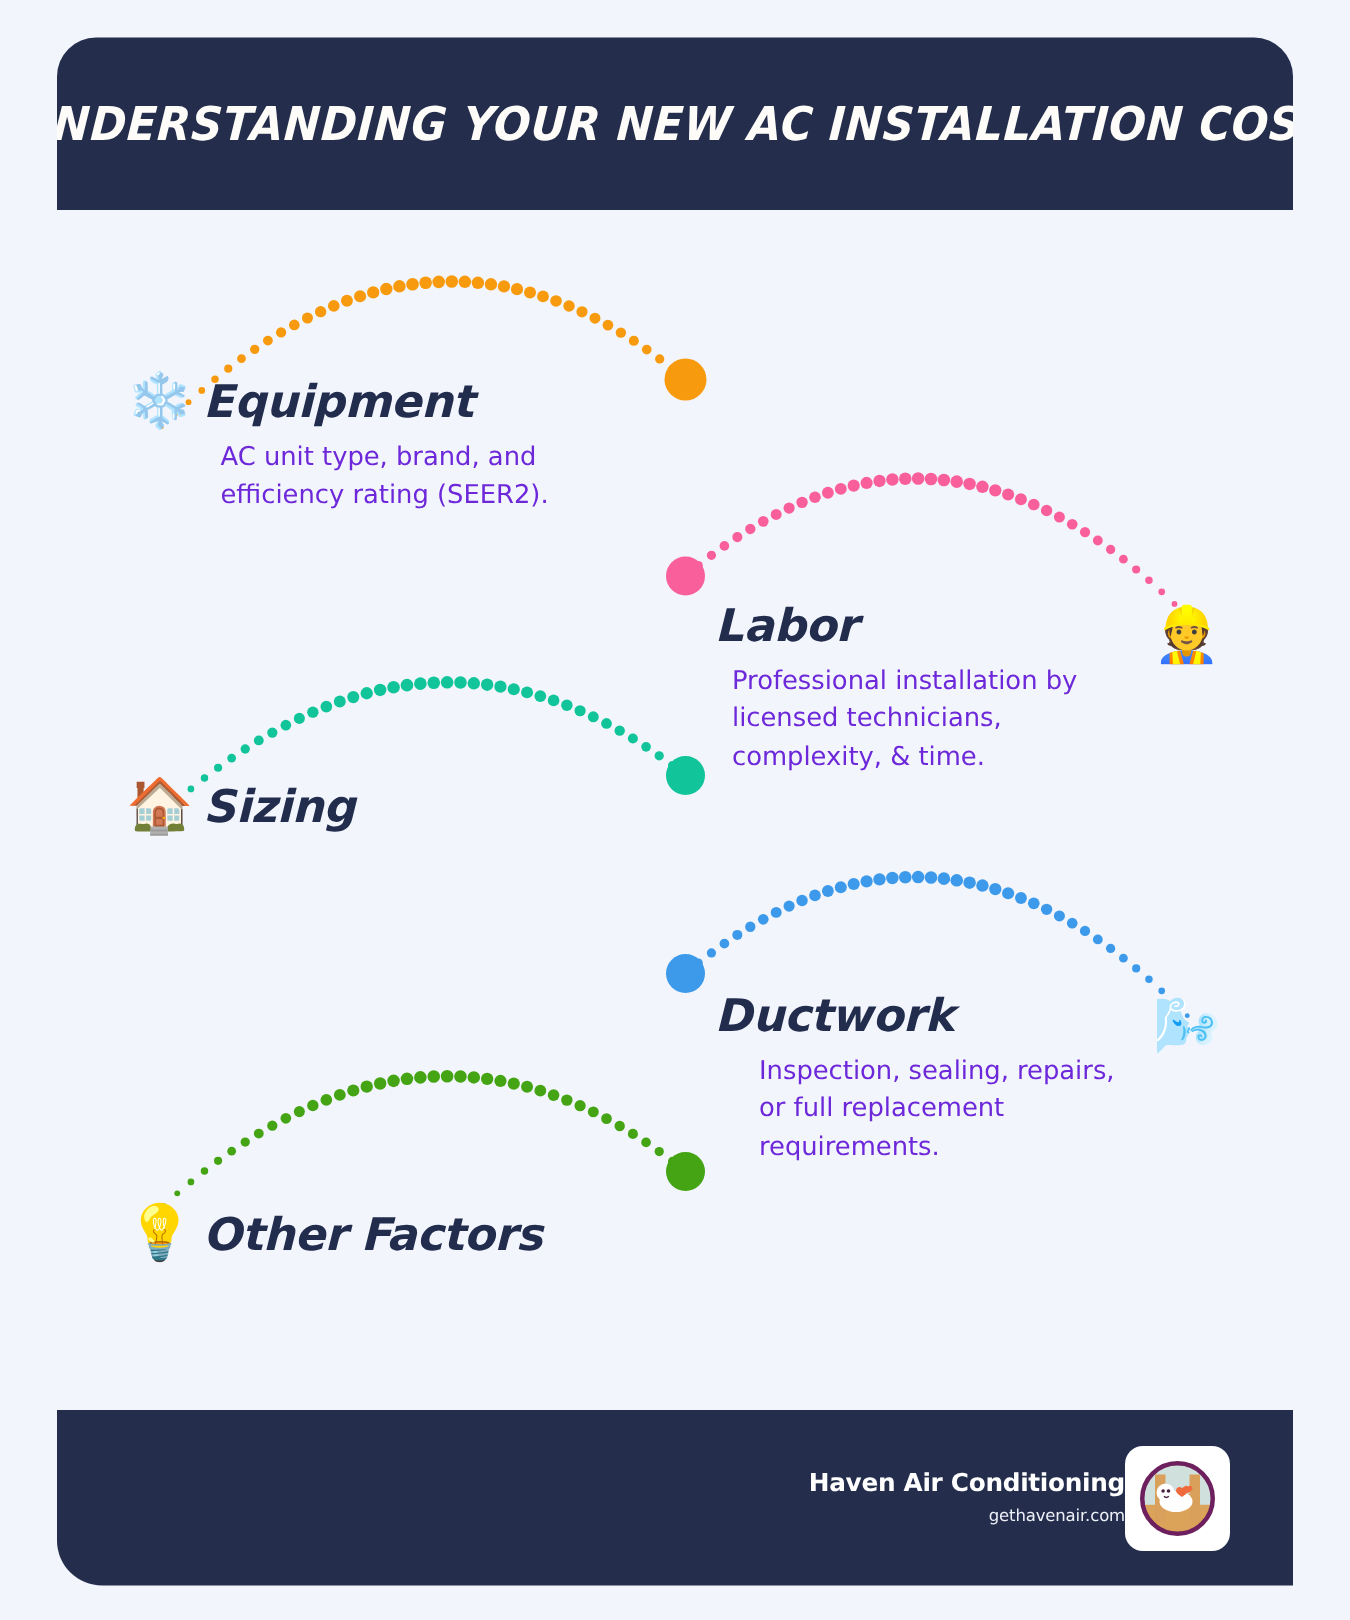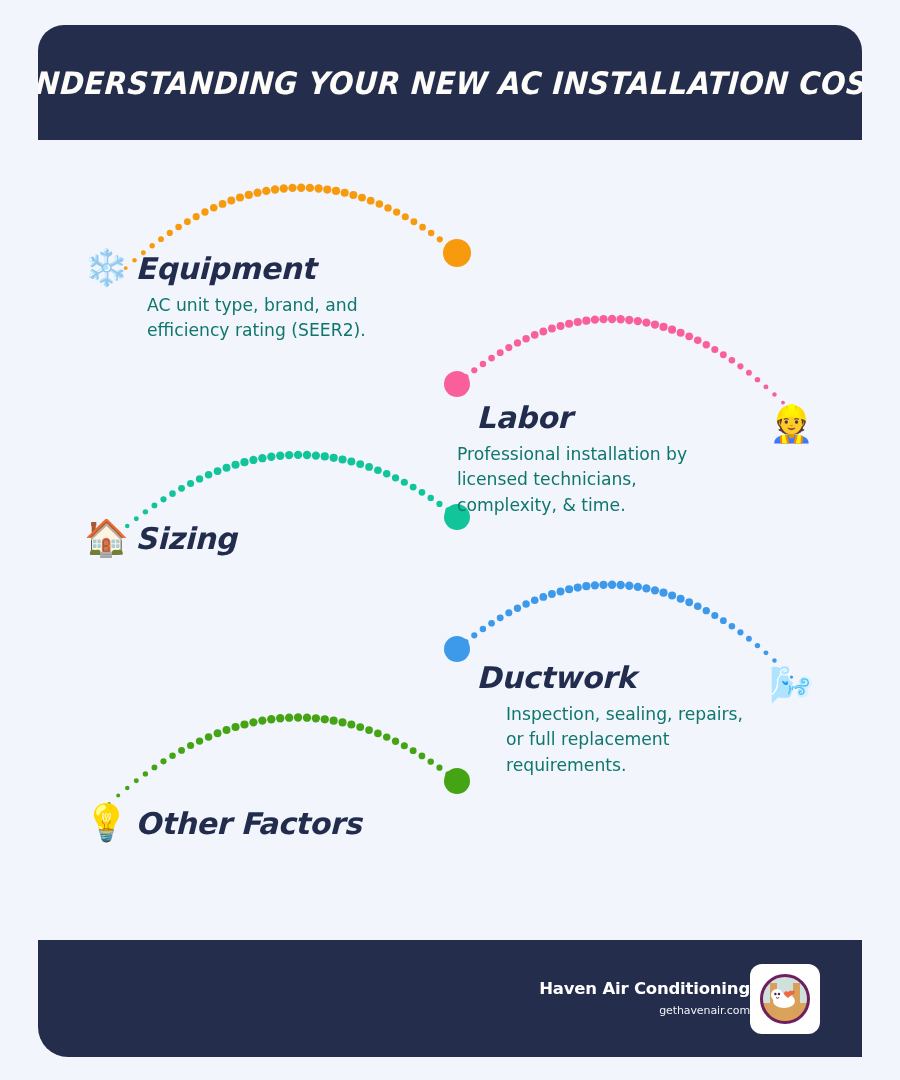--- a/index.html
+++ b/index.html
@@ -125,39 +125,39 @@
   .block-title {
     color: #222d4e;
     font-size: 30px;
     font-weight: 700;
     font-style: italic;
     letter-spacing: -0.3px;
     transform: skewX(-3deg);
     white-space: nowrap;
   }
   .block-body {
-    color: #0f766e;
+    color: #6d28d9;
     font-size: 17.2px;
     line-height: 1.48;
     font-weight: 400;
     white-space: pre-line;
   }
 
   .side-emoji {
     position: absolute;
     font-size: 36px;
     line-height: 1;
   }
 
   
   #block-equipment { left: 84px; top: 250px; }
   #block-equipment .block-body { margin-left: 63px; margin-top: 7px; }
 
   #block-labor { left: 425px; top: 400px; }
-  #block-labor .block-body { margin-left: 32px; margin-top: 7px; }
+  #block-labor .block-body { margin-left: 63px; margin-top: 7px; }
 
   #block-sizing { left: 84px; top: 520px; }
   #block-sizing .block-body { margin-left: 63px; margin-top: 7px; }
 
   #block-ductwork { left: 425px; top: 660px; }
   #block-ductwork .block-body { margin-left: 81px; margin-top: 7px; }
 
   #block-other { left: 84px; top: 805px; }
   #block-other .block-body { margin-left: 63px; margin-top: 7px; }
 </style>

